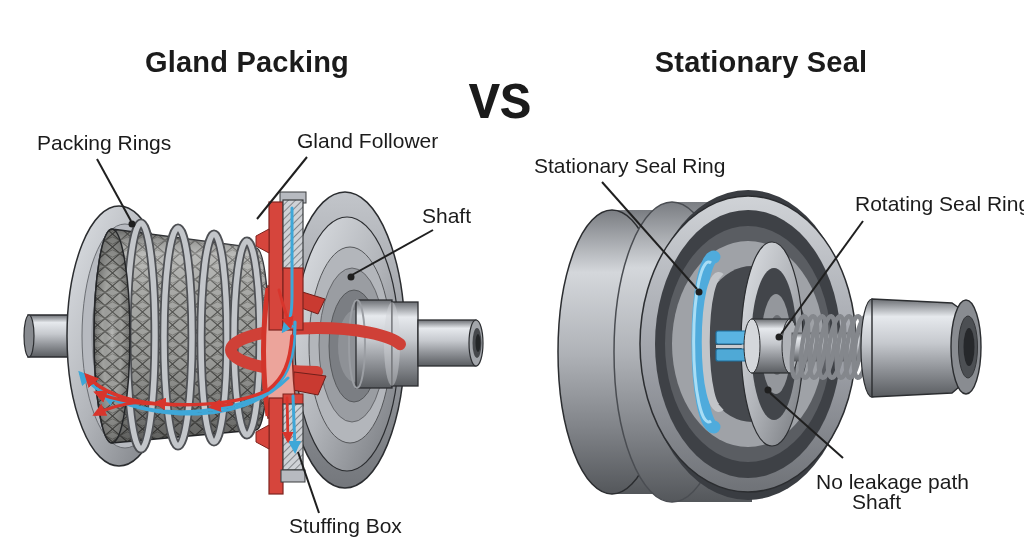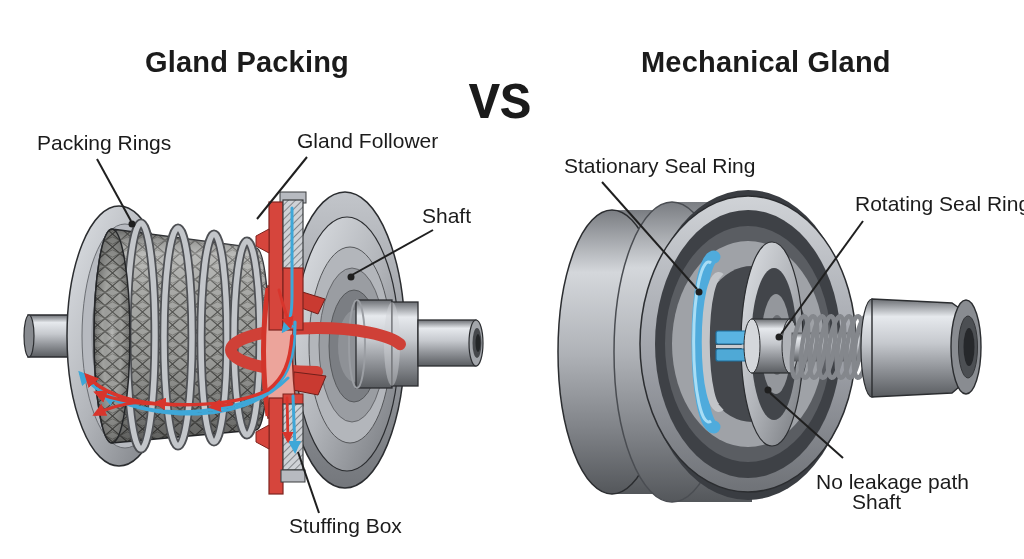--- a/index.html
+++ b/index.html
@@ -15,21 +15,21 @@
   .title{font-size:29px;font-weight:700;text-align:center;letter-spacing:0.2px;}
   .vs{font-size:52px;font-weight:700;text-align:center;}
   .lbl{font-size:21px;font-weight:400;}
   #title-left{left:127px;top:46px;width:240px;}
   #title-right{left:641px;top:46px;width:240px;}
   #vs-text{left:458px;top:75px;width:84px;font-family:Liberation Mono, monospace;}
   #lbl-packing-rings{left:37px;top:131px;}
   #lbl-gland-follower{left:297px;top:129px;}
   #lbl-shaft-left{left:422px;top:204px;}
   #lbl-stuffing-box{left:289px;top:514px;}
-  #lbl-stationary{left:564px;top:154px;}
+  #lbl-stationary{left:534px;top:154px;}
   #lbl-rotating{left:855px;top:192px;}
   #lbl-no-leak{left:816px;top:470px;}
   #lbl-shaft-right{left:852px;top:490px;}
 </style>
 </head>
 <body>
 
 <div id="stage">
 
 <svg id="diagram" width="1024" height="559" viewBox="0 0 1024 559" xmlns="http://www.w3.org/2000/svg">
@@ -259,21 +259,21 @@
     <circle cx="699" cy="292" r="3.5" stroke="none"></circle>
     <line x1="863" y1="221" x2="781" y2="334"></line>
     <circle cx="779" cy="337" r="3.5" stroke="none"></circle>
     <line x1="843" y1="458" x2="770" y2="393"></line>
     <circle cx="768" cy="390" r="3.5" stroke="none"></circle>
   </g>
 </svg>
 
   <div class="txt title" id="title-left">Gland Packing</div>
   <div class="txt vs" id="vs-text">VS</div>
-  <div class="txt title" id="title-right">Mechanical Gland</div>
+  <div class="txt title" id="title-right">Stationary Seal</div>
 
   <div class="txt lbl" id="lbl-packing-rings">Packing Rings</div>
   <div class="txt lbl" id="lbl-gland-follower">Gland Follower</div>
   <div class="txt lbl" id="lbl-shaft-left">Shaft</div>
   <div class="txt lbl" id="lbl-stuffing-box">Stuffing Box</div>
   <div class="txt lbl" id="lbl-stationary">Stationary Seal Ring</div>
   <div class="txt lbl" id="lbl-rotating">Rotating Seal Ring</div>
   <div class="txt lbl" id="lbl-no-leak">No leakage path</div>
   <div class="txt lbl" id="lbl-shaft-right">Shaft</div>
 </div>

